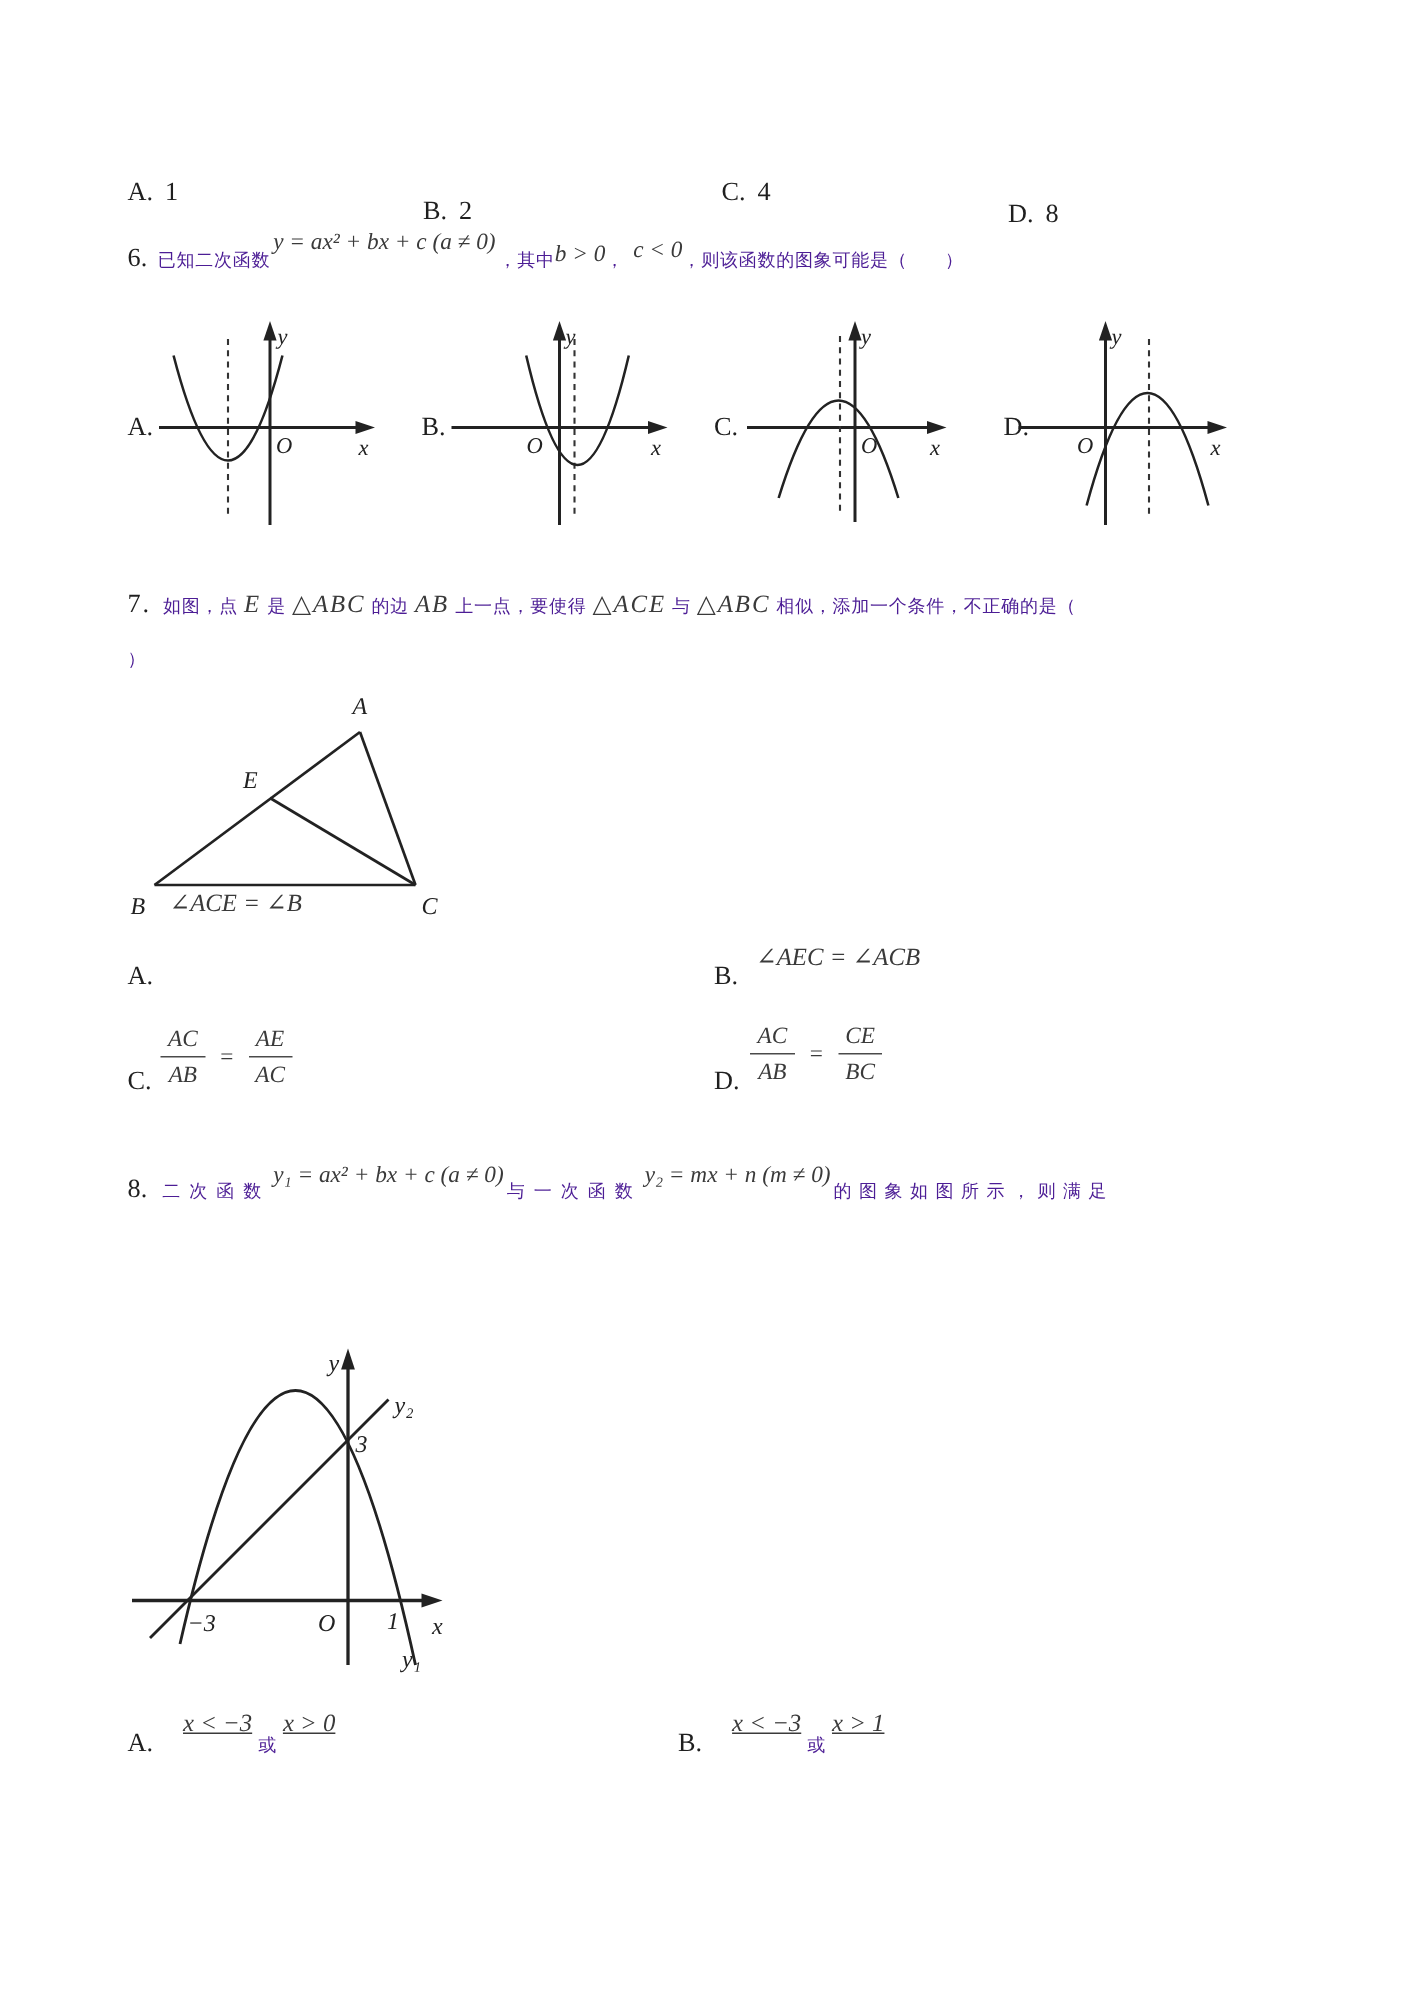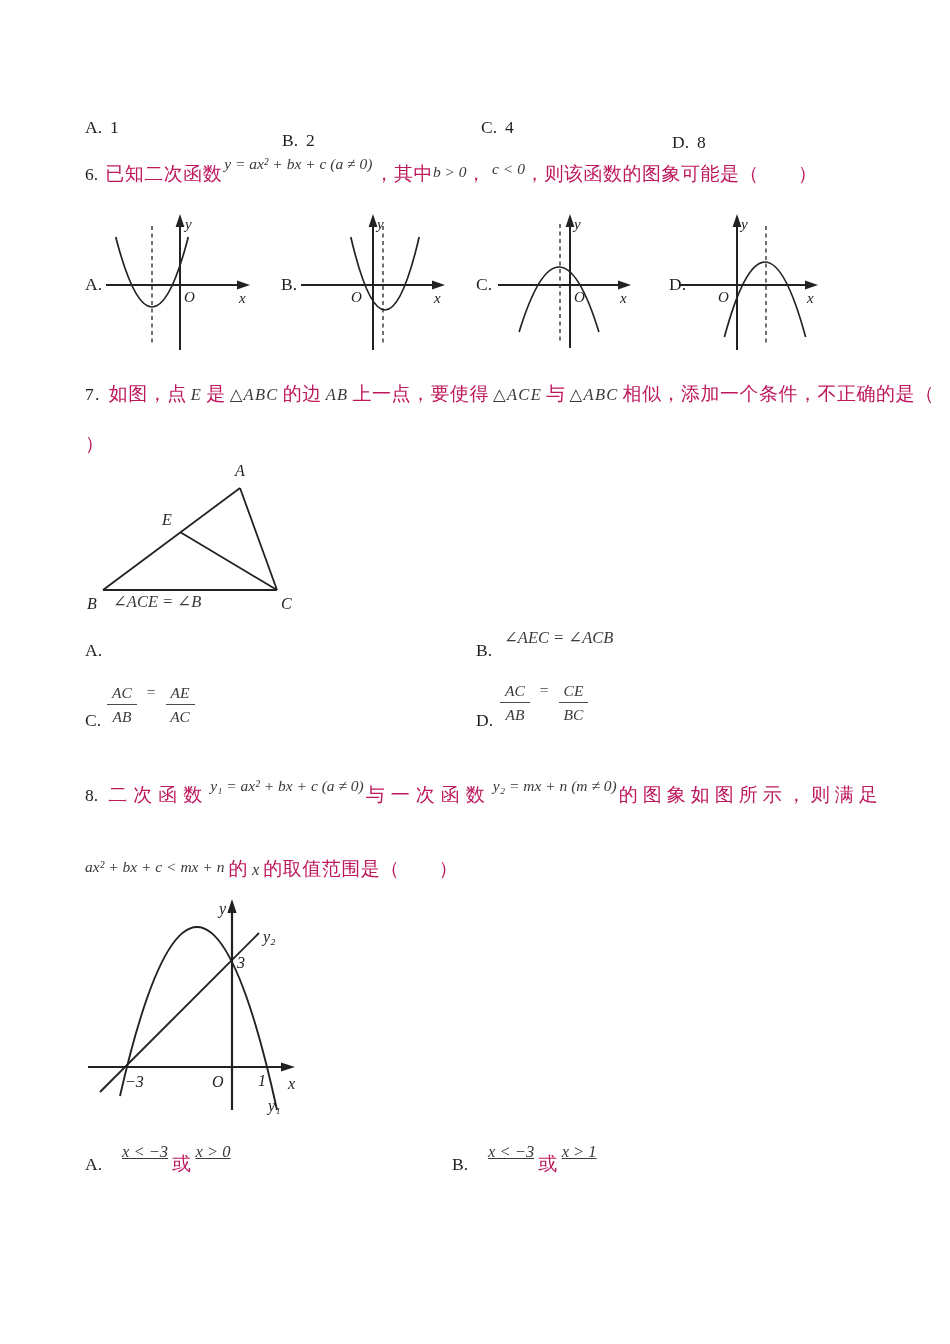--- a/index.html
+++ b/index.html
@@ -1,26 +1,26 @@
 <!DOCTYPE html>
 <html><head>
 <meta charset="utf-8">
 <style>
   html,body{margin:0;padding:0;background:#ffffff;}
   .page{position:relative;width:950px;height:1344px;background:#ffffff;overflow:hidden;
         font-family:"Liberation Serif","DejaVu Serif",serif;color:#1f1f1f;}
   .abs{position:absolute;}
-  .cjk{font-size:19px;letter-spacing:0.5px;color:#be185d;}
+  .cjk{font-size:12px;letter-spacing:0.5px;color:#4c1d95;}
   .num{font-size:17.5px;color:#1f1f1f;}
   .math{font-family:"Liberation Serif","DejaVu Serif",serif;font-style:italic;color:#3a3a3a;}
   .m15{font-size:15.5px;}
   .m16{font-size:16.5px;}
   .rel{position:relative;}
   .nowrap{white-space:nowrap;}
-  .frac-eq{display:flex;align-items:flex-start;gap:10px;}
+  .frac-eq{display:flex;align-items:center;gap:10px;}
   .frac{display:inline-flex;flex-direction:column;align-items:center;
         font-family:"Liberation Serif","DejaVu Serif",serif;font-style:italic;
         font-size:15.5px;color:#3a3a3a;line-height:1.25;}
   .fnum{padding:0 5px 2px 5px;border-bottom:1.4px solid #4a4a4a;}
   .fden{padding-top:2px;}
   .feq{font-size:15.5px;color:#3a3a3a;}
   .gtext{font-family:"Liberation Serif","DejaVu Serif",serif;font-style:italic;
          font-size:15px;fill:#222222;}
   .gtext2{font-family:"Liberation Serif","DejaVu Serif",serif;font-style:italic;
           font-size:16px;fill:#222222;}
@@ -93,21 +93,21 @@
     <polygon points="153,73 140,68.6 140,77.4" fill="#222"></polygon>
     <line x1="72" y1="12" x2="72" y2="138" stroke="#222" stroke-width="2"></line>
     <polygon points="72,2 67.6,15 76.4,15" fill="#222"></polygon>
     <line x1="101" y1="14" x2="101" y2="132" stroke="#333" stroke-width="1.4" stroke-dasharray="4,3.5"></line>
     <path d="M 59.4 125 Q 79.7 50 100 50 Q 120.3 50 140.6 125" fill="none" stroke="#222" stroke-width="1.7"></path>
     <text class="gtext" x="76" y="17">y</text>
     <text class="gtext" x="142" y="91">x</text>
     <text class="gtext" x="53" y="90">O</text>
   </svg>
 
-  <div class="abs nowrap" style="left:85px;top:381px;letter-spacing:1.3px">
+  <div class="abs nowrap" style="left:85px;top:392px;letter-spacing:1.3px">
     <span class="num" style="margin-right:8px">7.</span><span class="cjk">如图，点</span><span class="math m16" style="margin:0 4px">E</span><span class="cjk">是</span><span class="math m16" style="margin:0 4px">△ABC</span><span class="cjk">的边</span><span class="math m16" style="margin:0 4px">AB</span><span class="cjk">上一点，要使得</span><span class="math m16" style="margin:0 4px">△ACE</span><span class="cjk">与</span><span class="math m16" style="margin:0 4px">△ABC</span><span class="cjk">相似，添加一个条件，不正确的是（</span>
   </div>
   <div class="abs cjk" style="left:85px;top:431px">）</div>
 
   <svg class="abs" style="left:85px;top:458px" width="225" height="160" viewBox="0 0 225 160">
     <line x1="18" y1="132" x2="155" y2="30" stroke="#222" stroke-width="1.8"></line>
     <line x1="155" y1="30" x2="192" y2="132" stroke="#222" stroke-width="1.8"></line>
     <line x1="18" y1="132" x2="192" y2="132" stroke="#222" stroke-width="1.8"></line>
     <line x1="95" y1="74" x2="192" y2="132" stroke="#222" stroke-width="1.8"></line>
     <text class="gtext2" x="150" y="18">A</text>
@@ -142,23 +142,20 @@
     <span class="feq">=</span>
     <span class="frac">
       <span class="fnum">CE</span>
       <span class="fden">BC</span>
     </span>
   </div>
 
   <div class="abs nowrap" style="left:85px;top:782px">
     <span class="num" style="margin-right:10px">8.</span><span class="cjk" style="letter-spacing:6px">二次函数</span><span class="math m15 rel" style="top:-10px;margin:0 2px">y₁ = ax² + bx + c (a ≠ 0)</span><span class="cjk" style="letter-spacing:6px">与一次函数</span><span class="math m15 rel" style="top:-10px;margin:0 2px">y₂ = mx + n (m ≠ 0)</span><span class="cjk" style="letter-spacing:5px">的图象如图所示，则满足</span>
   </div>
-  <div class="abs nowrap" style="left:85px;top:856px">
-    <span class="math m15 rel" style="top:-3px">ax² + bx + c &lt; mx + n</span><span class="cjk" style="margin-left:4px">的</span><span class="math m16" style="margin:0 4px">x</span><span class="cjk">的取值范围是（　　）</span>
-  </div>
 
   <svg class="abs" style="left:85px;top:896px" width="230" height="228" viewBox="0 0 230 228">
     <line x1="3" y1="171" x2="197" y2="171" stroke="#222" stroke-width="2.2"></line>
     <polygon points="210,171 196,166.4 196,175.6" fill="#222"></polygon>
     <line x1="147" y1="14" x2="147" y2="214" stroke="#222" stroke-width="2.2"></line>
     <polygon points="147,3 142.4,17 151.6,17" fill="#222"></polygon>
     <path d="M 35 200 Q 73.5 31 112 31 Q 152 31 192 214" fill="none" stroke="#222" stroke-width="1.9"></path>
     <line x1="15" y1="196" x2="174" y2="37" stroke="#222" stroke-width="1.9"></line>
     <text class="gtext2" x="134" y="18">y</text>
     <text class="gtext2" x="178" y="46">y₂</text>

